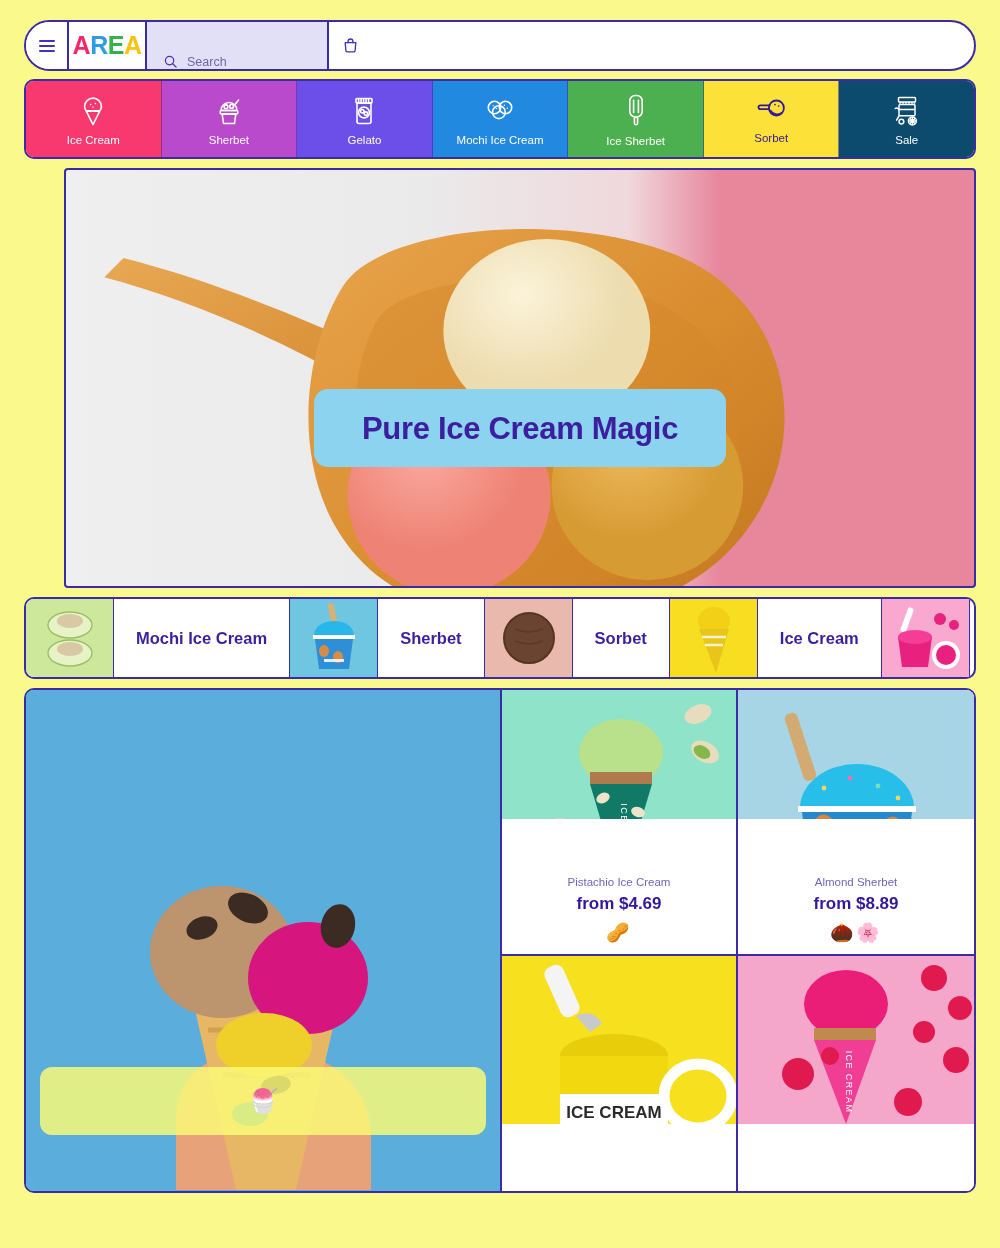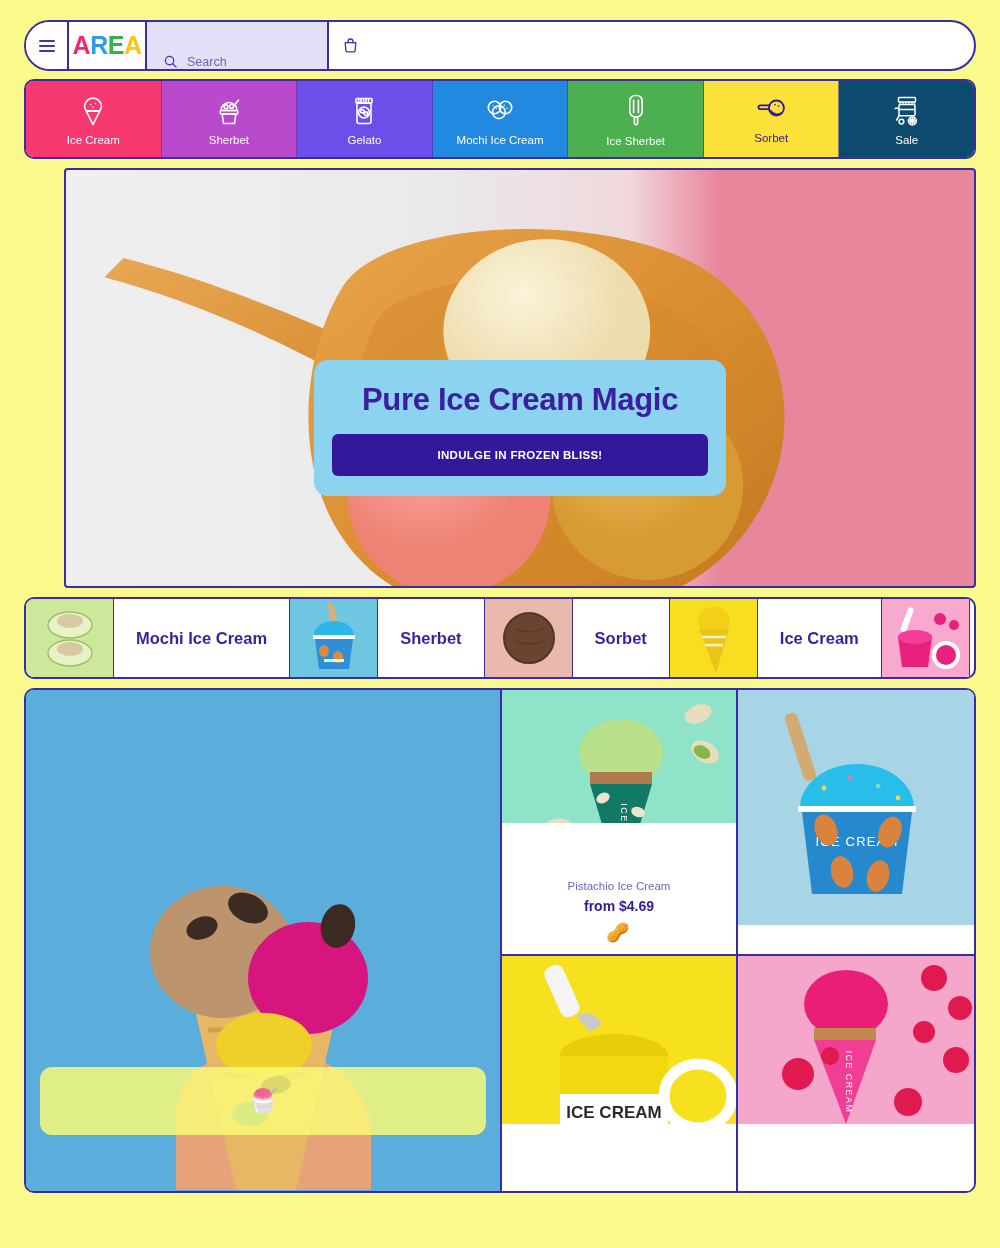--- a/index.html
+++ b/index.html
@@ -109,21 +109,21 @@
   .feature-banner .bt { font-size:25px; font-weight:bold; color:#3B1F9E; line-height:1.34; }
   .feature-banner .emo { font-size:24px; }
 
   .prods { flex:1; display:grid; grid-template-columns:1fr 1fr; grid-template-rows:auto auto; }
   .pcard { background:#fff; border-right:2px solid #3B2BA8; border-bottom:2px solid #3B2BA8;
            display:flex; flex-direction:column; cursor:pointer; overflow:hidden; }
   .pcard:nth-child(2n) { border-right:none; }
   .pimg { height:235px; position:relative; overflow:hidden; }
   .pinfo { padding:14px 8px 10px; text-align:center; background:#fff; }
   .pname { font-size:11.5px; color:#6E66B8;margin-top:43px; }
-  .pprice { font-size:14px; font-weight:bold; color:#32199C; margin-top:6px; }
+  .pprice { font-size:17px; font-weight:bold; color:#32199C; margin-top:6px; }
   .pemo { font-size:19px; margin-top:7px; letter-spacing:2px; }
   .pcard.bottom { border-bottom:none; }
   .pcard.bottom .pimg { height:168px; }
 </style>
 </head>
 <body>
 
 <div class="page">
 
   <div class="header">
@@ -273,21 +273,20 @@
 
       <path d="M290 120 C 330 60, 520 40, 640 90 C 760 140, 790 300, 690 400 C 600 490, 400 500, 310 410 C 230 330, 245 190, 290 120 Z" fill="url(#waffle)"></path>
       <path d="M330 150 C 370 110, 520 95, 620 140 C 715 185, 735 300, 655 380 C 580 452, 420 458, 348 385 C 285 320, 295 195, 330 150 Z" fill="#D2872A" opacity=".45"></path>
 
       <ellipse cx="502" cy="168" rx="108" ry="96" fill="url(#creamScoop)"></ellipse>
       <ellipse cx="400" cy="340" rx="106" ry="104" fill="url(#pinkScoop)"></ellipse>
       <ellipse cx="607" cy="330" rx="100" ry="98" fill="url(#goldScoop)"></ellipse>
     </svg>
     <div class="hero-card">
       <h1>Pure Ice Cream Magic</h1>
-      <button class="hero-btn">INDULGE IN FROZEN BLISS!</button>
     </div>
   </div>
 
   <div class="carousel">
     <div class="cr-img" style="background:#CDE89A">
       <svg viewBox="0 0 88 78" width="88" height="78">
         <ellipse cx="44" cy="26" rx="22" ry="13" fill="#E7F3C6" stroke="#9CBE63" stroke-width="1.4"></ellipse>
         <ellipse cx="44" cy="22" rx="13" ry="7" fill="#D9C8A4"></ellipse>
         <ellipse cx="44" cy="54" rx="22" ry="13" fill="#E7F3C6" stroke="#9CBE63" stroke-width="1.4"></ellipse>
         <ellipse cx="44" cy="50" rx="13" ry="7" fill="#D9C8A4"></ellipse>
@@ -405,20 +404,25 @@
             <ellipse cx="88" cy="140" rx="11" ry="16" fill="#D9833C" transform="rotate(-20 88 140)"></ellipse>
             <ellipse cx="152" cy="142" rx="11" ry="16" fill="#D9833C" transform="rotate(22 152 142)"></ellipse>
             <ellipse cx="104" cy="182" rx="11" ry="16" fill="#D9833C" transform="rotate(-12 104 182)"></ellipse>
             <ellipse cx="140" cy="186" rx="11" ry="16" fill="#D9833C" transform="rotate(15 140 186)"></ellipse>
             <circle cx="86" cy="98" r="2.4" fill="#F5D65C"></circle>
               <circle cx="112" cy="88" r="2.4" fill="#EF6FA8"></circle>
             <circle cx="140" cy="96" r="2.4" fill="#7BE1B4"></circle>
               <circle cx="160" cy="108" r="2.4" fill="#F5D65C"></circle>
           </svg>
         </div>
+        <div class="pinfo">
+          <div class="pname">Almond Sherbet</div>
+          <div class="pprice">from $8.89</div>
+          <div class="pemo">🌰🌸</div>
+        </div>
       </div>
 
       <div class="pcard bottom">
         <div class="pimg" style="background:#F7E01E">
           <svg viewBox="0 0 238 168" width="238" height="168" preserveAspectRatio="none">
             <rect width="238" height="168" fill="#F7E01E"></rect>
             <rect x="50" y="8" width="20" height="54" rx="8" fill="#F4F4F4" transform="rotate(-24 60 35)"></rect>
             <path d="M74 60c10-6 22-2 26 8l-12 8Z" fill="#C9C9C9"></path>
             <ellipse cx="112" cy="100" rx="54" ry="22" fill="#E8CE0A"></ellipse>
             <path d="M58 100h108v68H58Z" fill="#F2D80F"></path>

